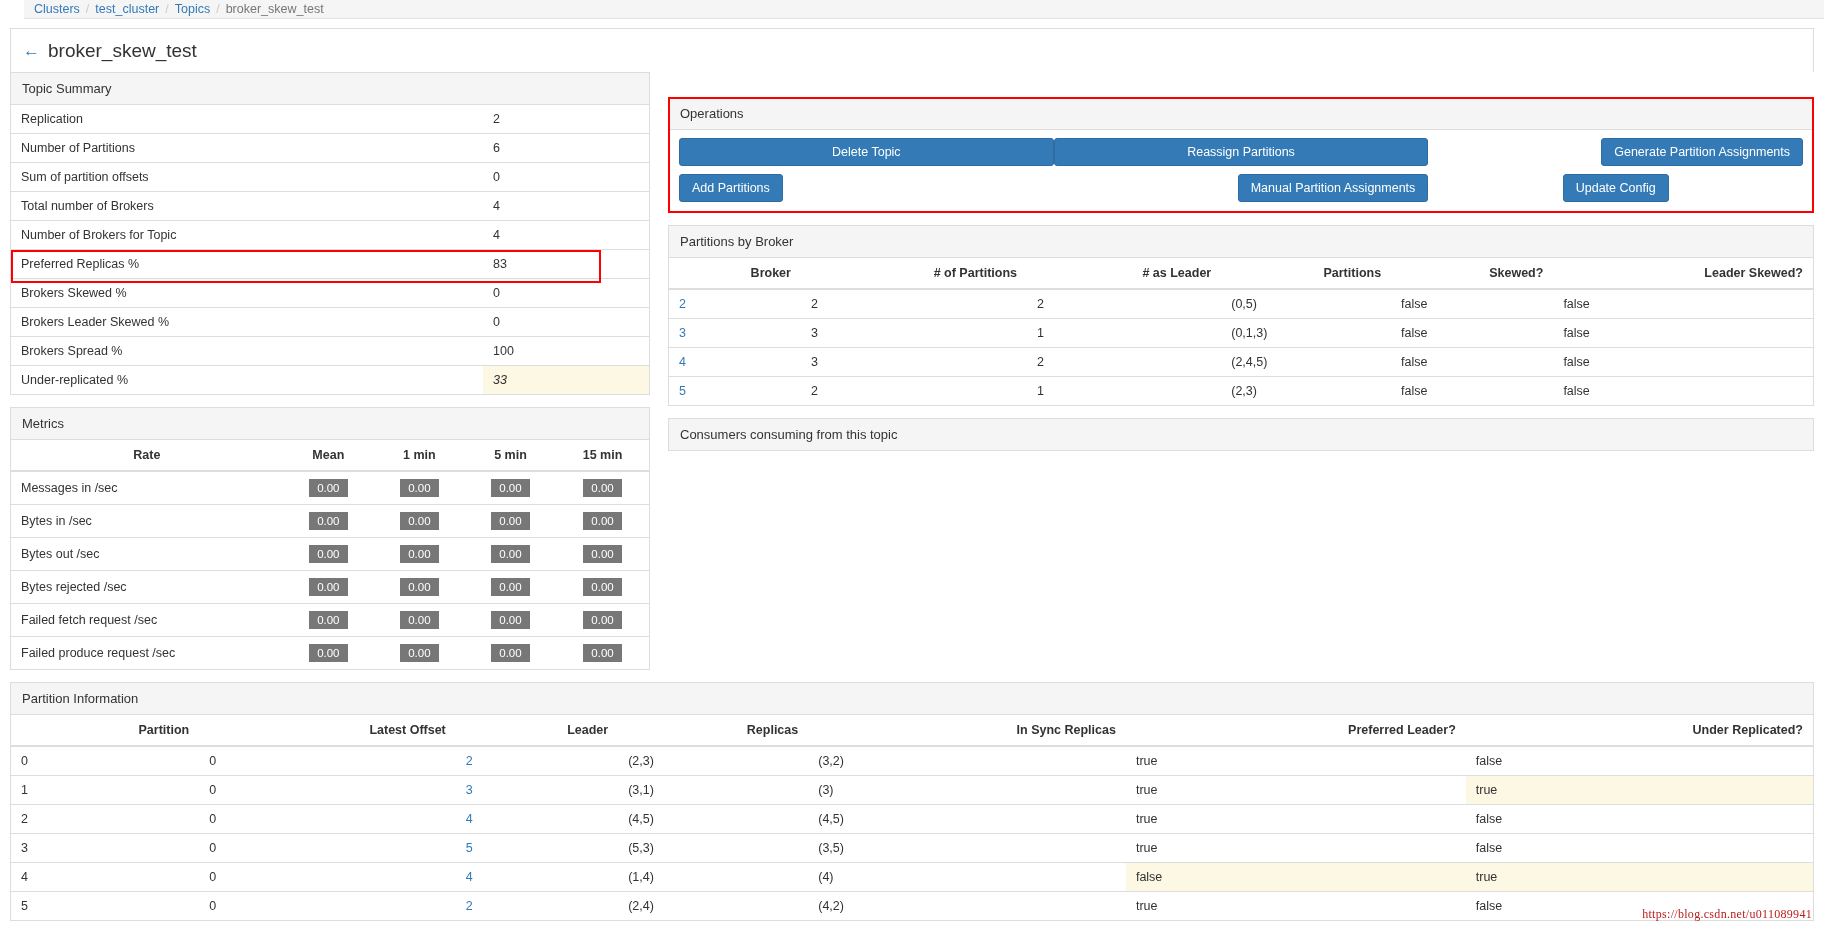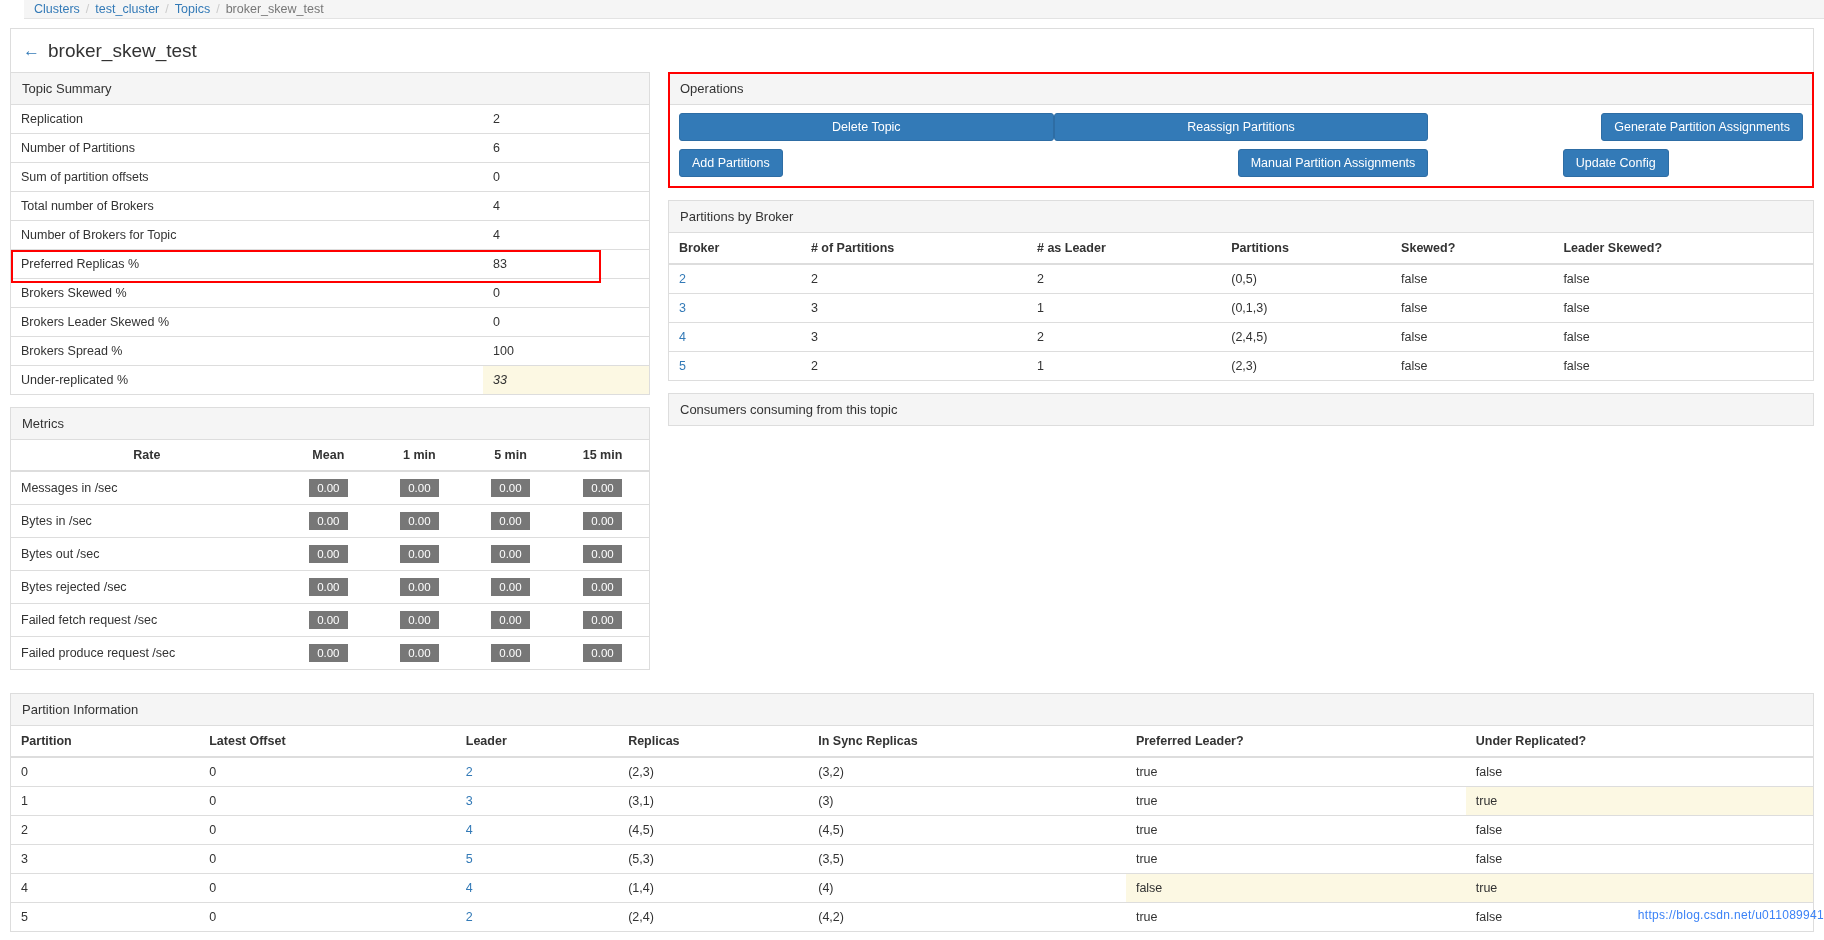--- a/index.html
+++ b/index.html
@@ -67,21 +67,21 @@
     background: #f5f5f5;
     border-bottom: 1px solid #dddddd;
     padding: 8px 11px;
     font-size: 13px;
     color: #333333;
   }
 
   
   table { width: 100%; border-collapse: collapse; font-size: 12.5px; }
   th {
-    text-align: left;
+    text-align: right;
     font-weight: bold;
     padding: 8px 10px;
     border-bottom: 2px solid #dddddd;
     color: #333333;
     white-space: nowrap;
   }
   td {
     padding: 7px 10px;
     border-top: 1px solid #dddddd;
     color: #333333;
@@ -152,33 +152,34 @@
     white-space: nowrap;
     text-align: center;
   }
   .btn.block { width: 100%; }
 
   
   .consumers-panel { border: 1px solid #dddddd; }
   .consumers-panel .panel-head { border-bottom: none; }
 
   
-  .bottom-wrap { padding: 0 10px; margin-top: 11px; }
+  .bottom-wrap { padding: 0 10px; }
   .pi-table th { border-bottom: 2px solid #dddddd; }
   .pi-table td.warn { background: #fcf8e3; }
 
   
   .watermark {
     position: absolute;
-    right: 0;
+    right: 12px;
     bottom: 18px;
     font-size: 12px;
-    color: #3b82f6;
+    color: #b91c1c;
     letter-spacing: 0.3px;
     user-select: none;
+    font-family: Liberation Serif, serif;
   }
 </style>
 </head>
 <body>
 
 <div class="breadcrumb-bar" id="breadcrumb">
     <span class="crumb-link">Clusters</span>
     <span class="crumb-sep">/</span>
     <span class="crumb-link">test_cluster</span>
     <span class="crumb-sep">/</span>
@@ -301,21 +302,21 @@
             </tr>
           </tbody>
       </table>
     </div>
 
   </div>
 
   <div class="col-right">
 
     <div class="ops-outer">
-      <div class="panel" style="margin-bottom:0;">
+      <div class="panel" style="margin-bottom:0;margin-top:25px;">
         <div class="panel-head">Operations</div>
         <div class="ops-body">
           <div class="ops-row">
             <div class="ops-cell">
               <button class="btn block">Delete Topic</button>
             </div>
             <div class="ops-cell">
               <button class="btn block">Reassign Partitions</button>
             </div>
             <div class="ops-cell right">

